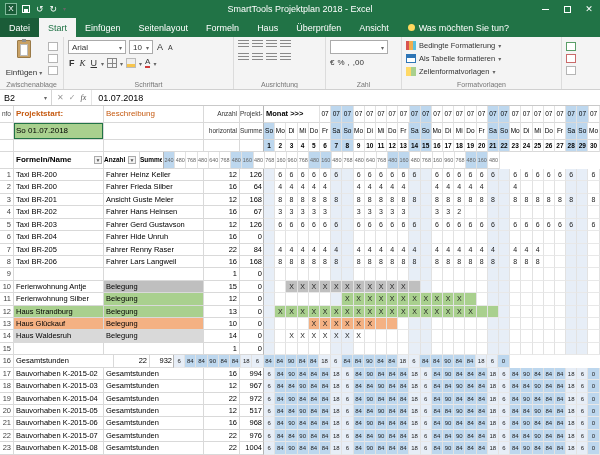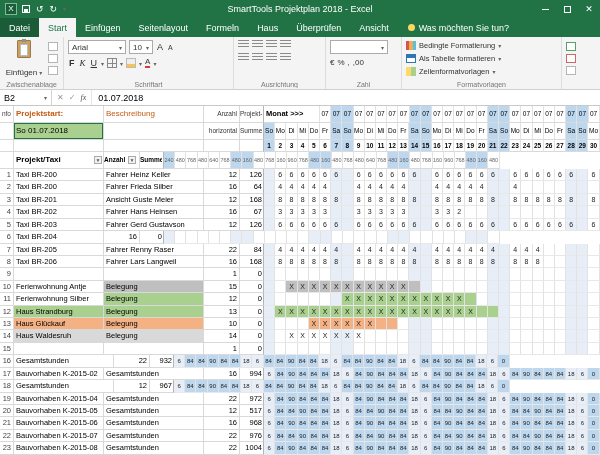--- a/index.html
+++ b/index.html
@@ -375,21 +375,21 @@
         <div class="day dnum">26</div>
         <div class="day dnum">27</div>
         <div class="day dnum we">28</div>
         <div class="day dnum we">29</div>
         <div class="day dnum">30</div>
       </div>
   </div>
   <div class="srow chdr">
     <div class="c gut"></div>
     <div class="c nm chd">
-        <span>Projekt/Taxi</span>
+        <span>Formeln/Name</span>
         <span class="flt">▼</span>
       </div>
     <div class="c an chd" style="font-size:6.5px">
         <span>Anzahl</span>
         <span class="flt">▼</span>
       </div>
     <div class="c su chd" style="font-size:6.5px">
         <span>Summe</span>
       </div>
     <div class="strip" id="cap-strip">
@@ -607,20 +607,21 @@
         <div class="day dc">6</div>
         <div class="day dc">6</div>
         <div class="day dc">6</div>
         <div class="day dc" style="background: rgb(231, 238, 247);">6</div>
         <div class="day dc" style="background: rgb(231, 238, 247);"></div>
         <div class="day dc">6</div>
       </div>
       <div class="drow">
         <div class="c gut">6</div>
         <div class="c nm">Taxi BR-204</div>
+        <div class="c nt">Fahrer Hide Unruh</div>
         <div class="c an">16</div>
         <div class="c su">0</div>
         <div class="day dc" style="background: rgb(231, 238, 247);"></div>
         <div class="day dc"></div>
         <div class="day dc"></div>
         <div class="day dc"></div>
         <div class="day dc"></div>
         <div class="day dc"></div>
         <div class="day dc" style="background: rgb(231, 238, 247);"></div>
         <div class="day dc" style="background: rgb(231, 238, 247);"></div>
@@ -1048,20 +1049,21 @@
         <div class="day dc" style="background: rgb(189, 215, 238);">90</div>
         <div class="day dc" style="background: rgb(189, 215, 238);">84</div>
         <div class="day dc" style="background: rgb(189, 215, 238);">84</div>
         <div class="day dc" style="background: rgb(189, 215, 238);">84</div>
         <div class="day dc" style="background: rgb(231, 238, 247);">18</div>
         <div class="day dc" style="background: rgb(231, 238, 247);">6</div>
         <div class="day dc" style="background: rgb(189, 215, 238);">0</div>
       </div>
       <div class="drow hlrow">
         <div class="c gut">18</div>
+        <div class="c nm">Bauvorhaben K-2015-03</div>
         <div class="c nt">Gesamtstunden</div>
         <div class="c an">12</div>
         <div class="c su">967</div>
         <div class="day dc" style="background: rgb(231, 238, 247);">6</div>
         <div class="day dc" style="background: rgb(189, 215, 238);">84</div>
         <div class="day dc" style="background: rgb(189, 215, 238);">84</div>
         <div class="day dc" style="background: rgb(189, 215, 238);">90</div>
         <div class="day dc" style="background: rgb(189, 215, 238);">84</div>
         <div class="day dc" style="background: rgb(189, 215, 238);">84</div>
         <div class="day dc" style="background: rgb(231, 238, 247);">18</div>

